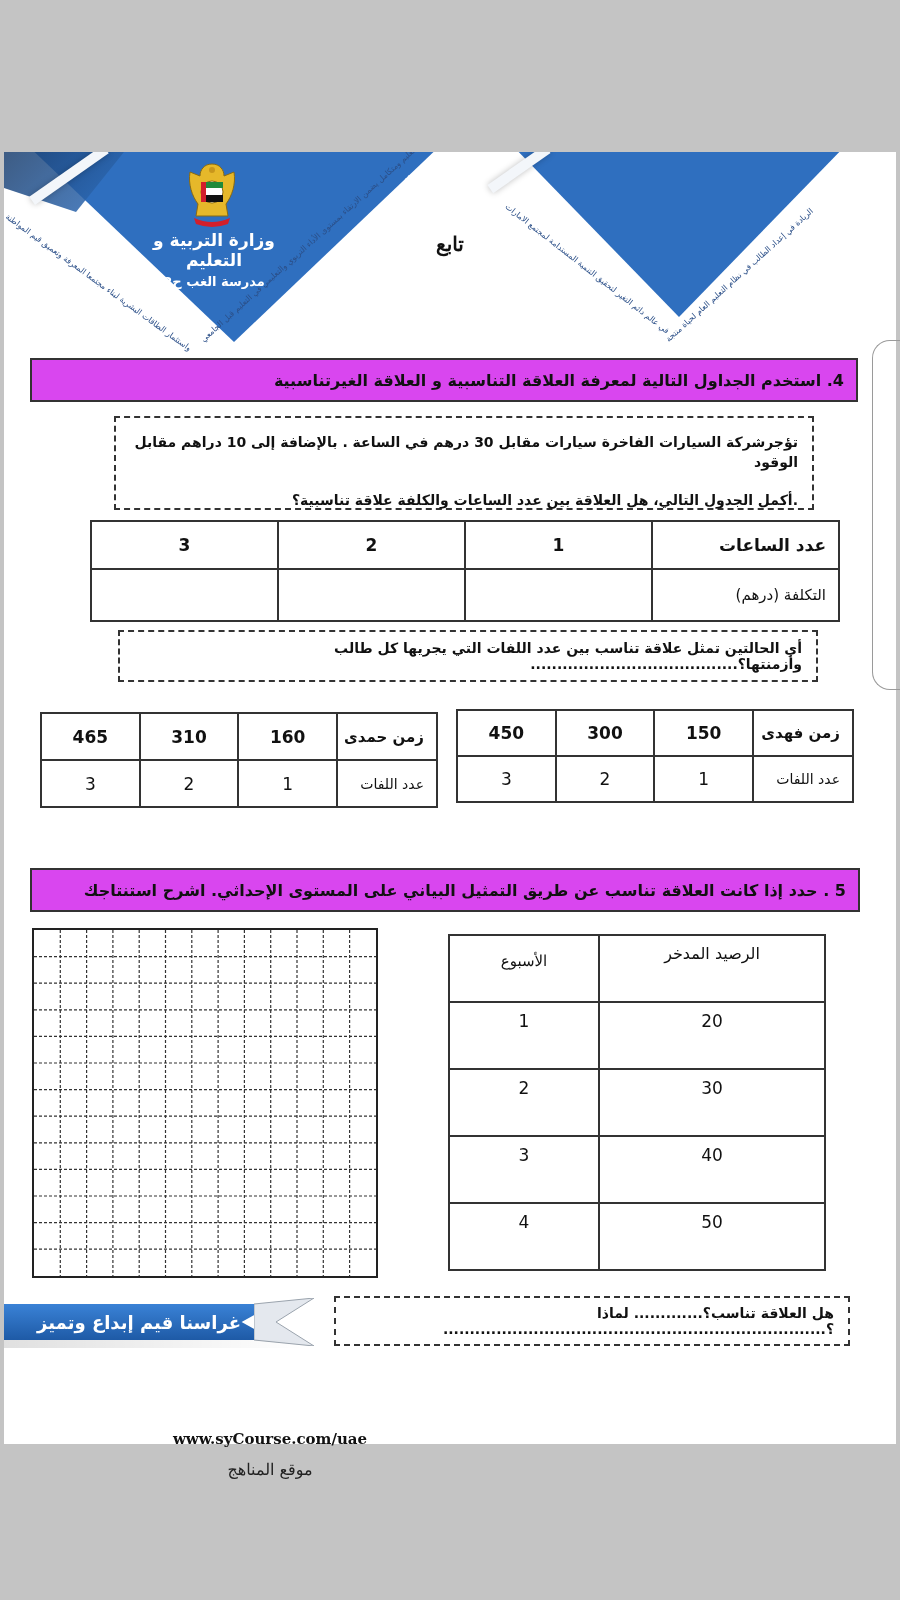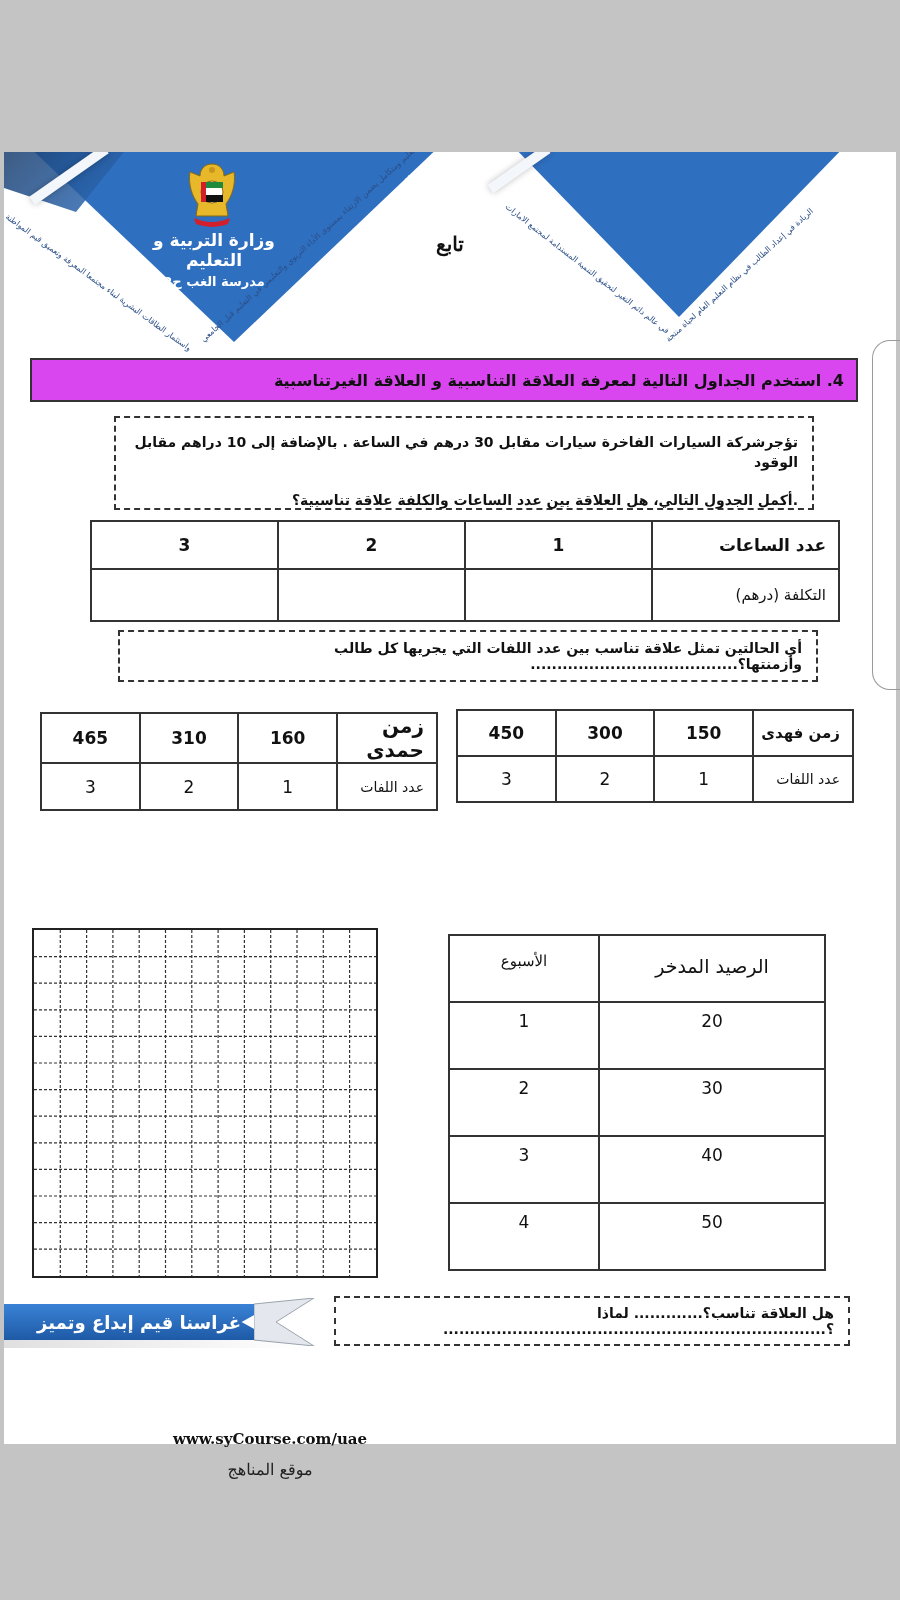--- a/index.html
+++ b/index.html
@@ -203,34 +203,37 @@
       <td class="num">1</td>
       <td class="num">2</td>
       <td class="num">3</td>
     </tr>
   </tbody>
     </table>
 
   <table class="grid" style="left:36px; top:560px; width:398px;">
     <tbody>
         <tr style="height:47px;">
-      <td class="label" style="width:100px; font-size:20px;">زمن حمدى</td>
+      <td class="label" style="width:100px; font-size:15px;">زمن حمدى</td>
       <td>160</td>
       <td>310</td>
       <td>465</td>
     </tr>
     <tr style="height:47px;">
       <td class="label light" style="font-size:14px;">عدد اللفات</td>
       <td class="num">1</td>
       <td class="num">2</td>
       <td class="num">3</td>
     </tr>
   </tbody>
     </table>
 
+  <div class="qbar" style="left:26px; top:716px; width:830px; height:44px;">
+    <span>5 . حدد إذا كانت العلاقة تناسب عن طريق التمثيل البياني على المستوى الإحداثي. اشرح استنتاجك</span>
+  </div>
 
   <div class="graph">
     <svg width="342" height="346" viewBox="0 0 342 346">
       <g stroke="#333" stroke-width="1.2" stroke-dasharray="3,2">
         <line x1="26.3" y1="0" x2="26.3" y2="346"></line>
         <line x1="52.6" y1="0" x2="52.6" y2="346"></line>
         <line x1="78.9" y1="0" x2="78.9" y2="346"></line>
         <line x1="105.2" y1="0" x2="105.2" y2="346"></line>
         <line x1="131.5" y1="0" x2="131.5" y2="346"></line>
         <line x1="157.8" y1="0" x2="157.8" y2="346"></line>
@@ -252,21 +255,21 @@
         <line x1="0" y1="266.0" x2="342" y2="266.0"></line>
         <line x1="0" y1="292.6" x2="342" y2="292.6"></line>
         <line x1="0" y1="319.2" x2="342" y2="319.2"></line>
       </g>
     </svg>
   </div>
 
   <table class="grid" style="left:444px; top:782px; width:378px;">
     <tbody>
         <tr style="height:67px; vertical-align:top;">
-      <td class="num" style="padding-top:19px; font-size:19px;border-radius:22px;">الرصيد المدخر</td>
+      <td class="num" style="padding-top:8px; font-size:16px;border-radius:22px;">الرصيد المدخر</td>
       <td class="num" style="padding-top:16px; font-size:15px; width:150px;font-family:Liberation Serif, serif;">الأسبوع</td>
     </tr>
     <tr style="height:67px; vertical-align:top;">
       <td class="num" style="padding-top:8px;">20</td>
       <td class="num" style="padding-top:8px;">1</td>
     </tr>
     <tr style="height:67px; vertical-align:top;">
       <td class="num" style="padding-top:8px;">30</td>
       <td class="num" style="padding-top:8px;">2</td>
     </tr>

